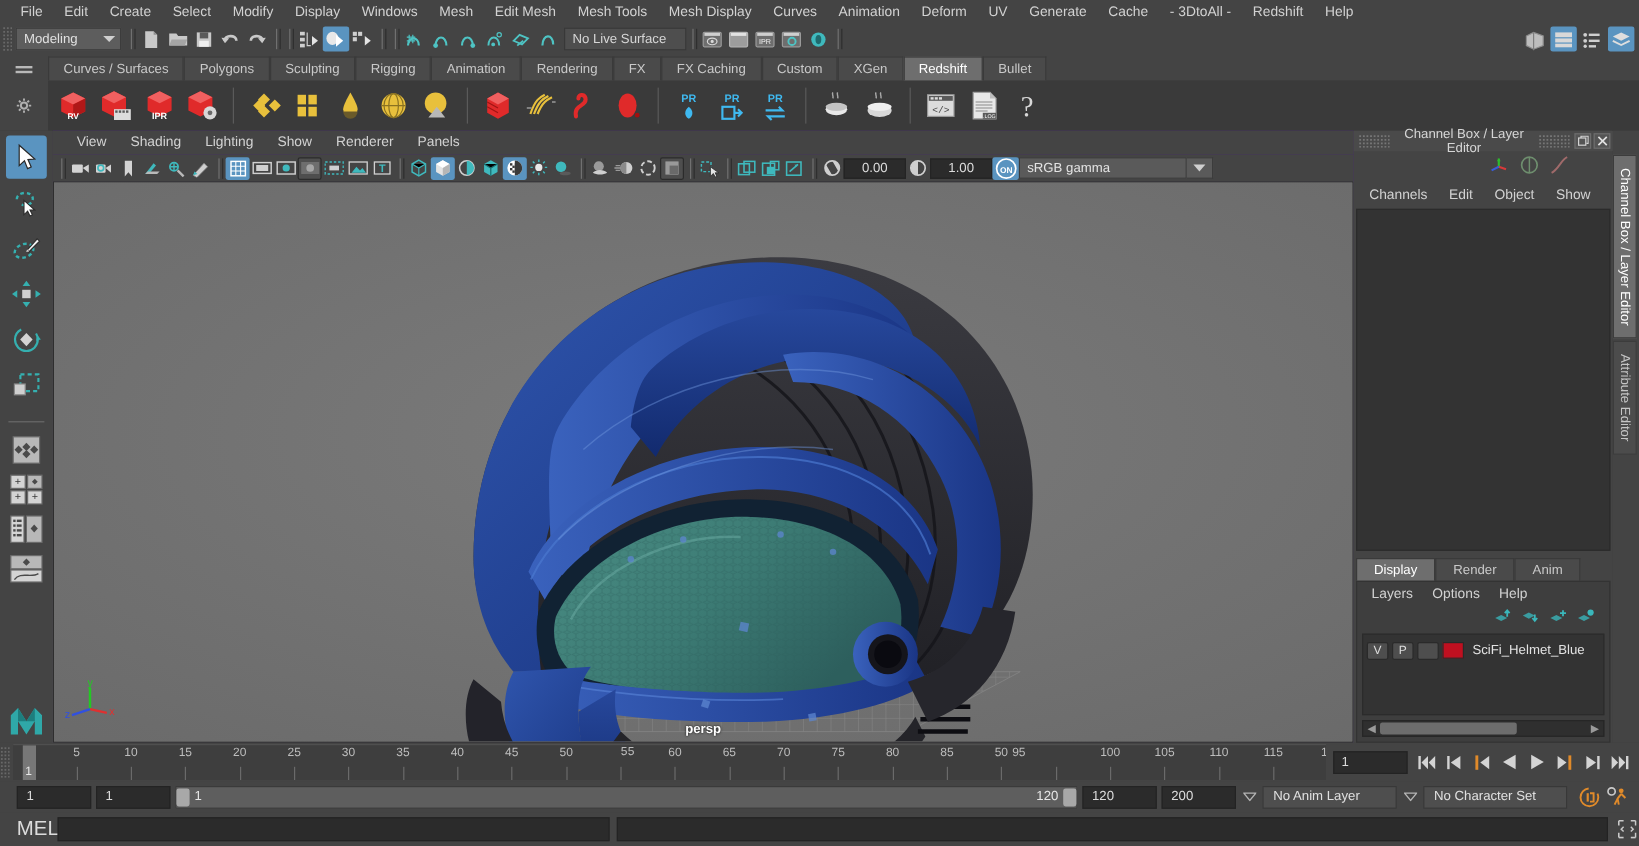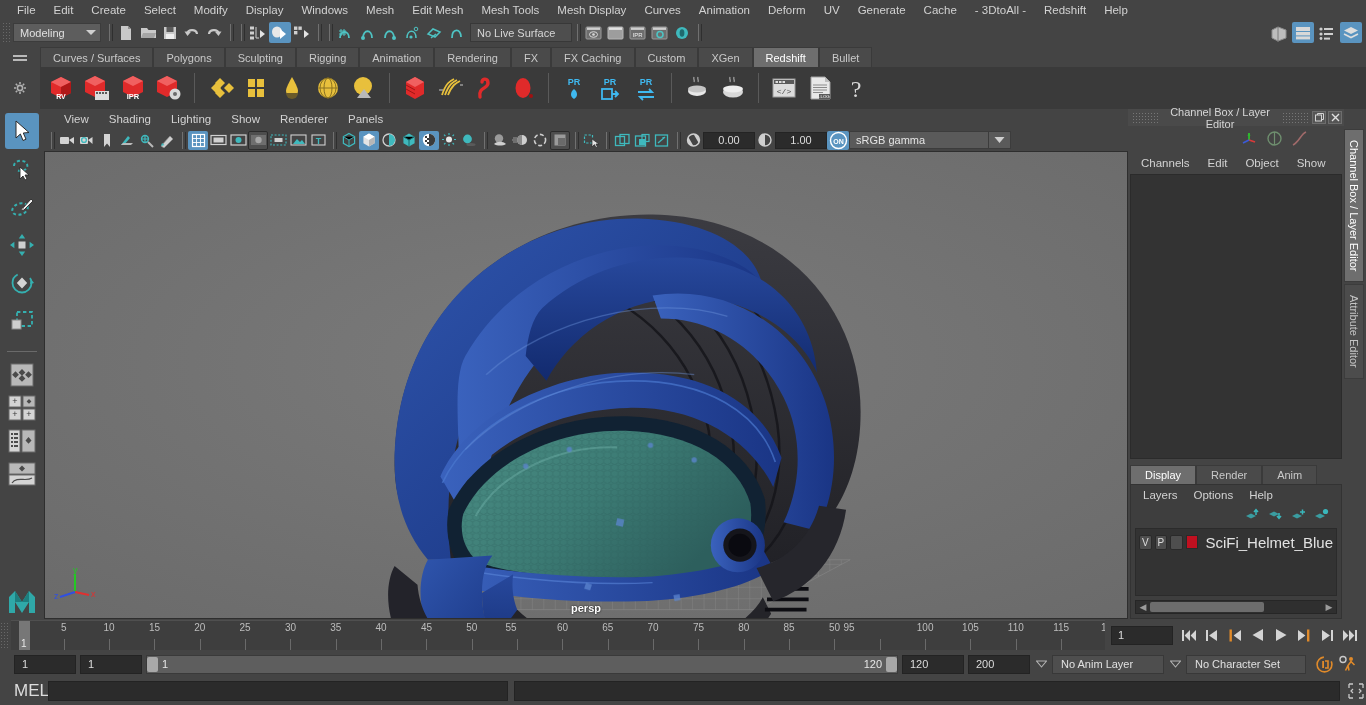--- a/index.html
+++ b/index.html
@@ -129,21 +129,21 @@
   .layer-body { background: #3e3e3e; border: 1px solid #333; margin: 0 2px; flex:none; }
   .layer-menu { height: 20px; display:flex; align-items:center; padding-left: 4px; }
   .layer-menu .mi { padding: 0 8px; font-size: 11.5px; color: #d2d2d2; }
   .layer-btnrow { height: 20px; display: flex; align-items: center; justify-content: flex-end;
       gap: 8px; padding-right: 12px; }
   .layer-list { background: #333333; border: 1px solid #2b2b2b; height: 68px; margin: 3px 4px 0; padding: 4px 3px;}
   .layer-row { height: 18px; display: flex; align-items: center; gap: 3px; }
   .lchk { width: 18px; height: 15px; background: #4e4e4e; border: 1px solid #2a2a2a;
      display:flex; align-items:center; justify-content:center; font-size:10px; color:#ddd; border-radius:2px;}
   .lswatch { width: 18px; height: 14px; border: 1px solid #2a2a2a; }
-  .lname { font-size: 15px; color: #e2e2e2; margin-left: 4px; }
+  .lname { font-size: 11px; color: #e2e2e2; margin-left: 4px; }
   .layer-scroll { height: 14px; background: #2f2f2f; border: 1px solid #262626; margin: 4px 4px 4px;
      display: flex; align-items: center; padding: 0 2px; }
   .ls-thumb { height: 10px; background: #6d6d6d; border-radius: 2px; flex: 0 0 58%; margin: 0 2px;}
   .ls-arrow { width: 10px; text-align:center; color:#9a9a9a; font-size:9px; }
 
   
   .vtabs { width: 22px; flex: none; background: #444444; padding-top: 20px; }
   .vtab { writing-mode: vertical-rl; font-size: 11px; color: #d8d8d8; background: #5c5c5c;
       padding: 10px 3px; border: 1px solid #3c3c3c; text-align: center; }
   .vtab.active { background: #6e6e6e; color: #fff; }
@@ -1231,21 +1231,21 @@
         <div class="ticklabel" style="left: 279.467px;">30</div>
         <div class="tickmark" style="left: 324.8px;"></div>
         <div class="ticklabel" style="left: 324.8px;">35</div>
         <div class="tickmark" style="left: 370.133px;"></div>
         <div class="ticklabel" style="left: 370.133px;">40</div>
         <div class="tickmark" style="left: 415.467px;"></div>
         <div class="ticklabel" style="left: 415.467px;">45</div>
         <div class="tickmark" style="left: 460.8px;"></div>
         <div class="ticklabel" style="left: 460.8px;">50</div>
         <div class="tickmark" style="left: 506.133px;"></div>
-        <div class="ticklabel" style="left: 500px;">55</div>
+        <div class="ticklabel" style="left: 512px; font-family: Liberation Mono, monospace;">55</div>
         <div class="tickmark" style="left: 551.467px;"></div>
         <div class="ticklabel" style="left: 551.467px;">60</div>
         <div class="tickmark" style="left: 596.8px;"></div>
         <div class="ticklabel" style="left: 596.8px;">65</div>
         <div class="tickmark" style="left: 642.133px;"></div>
         <div class="ticklabel" style="left: 642.133px;">70</div>
         <div class="tickmark" style="left: 687.467px;"></div>
         <div class="ticklabel" style="left: 687.467px;">75</div>
         <div class="tickmark" style="left: 732.8px;"></div>
         <div class="ticklabel" style="left: 732.8px;">80</div>

